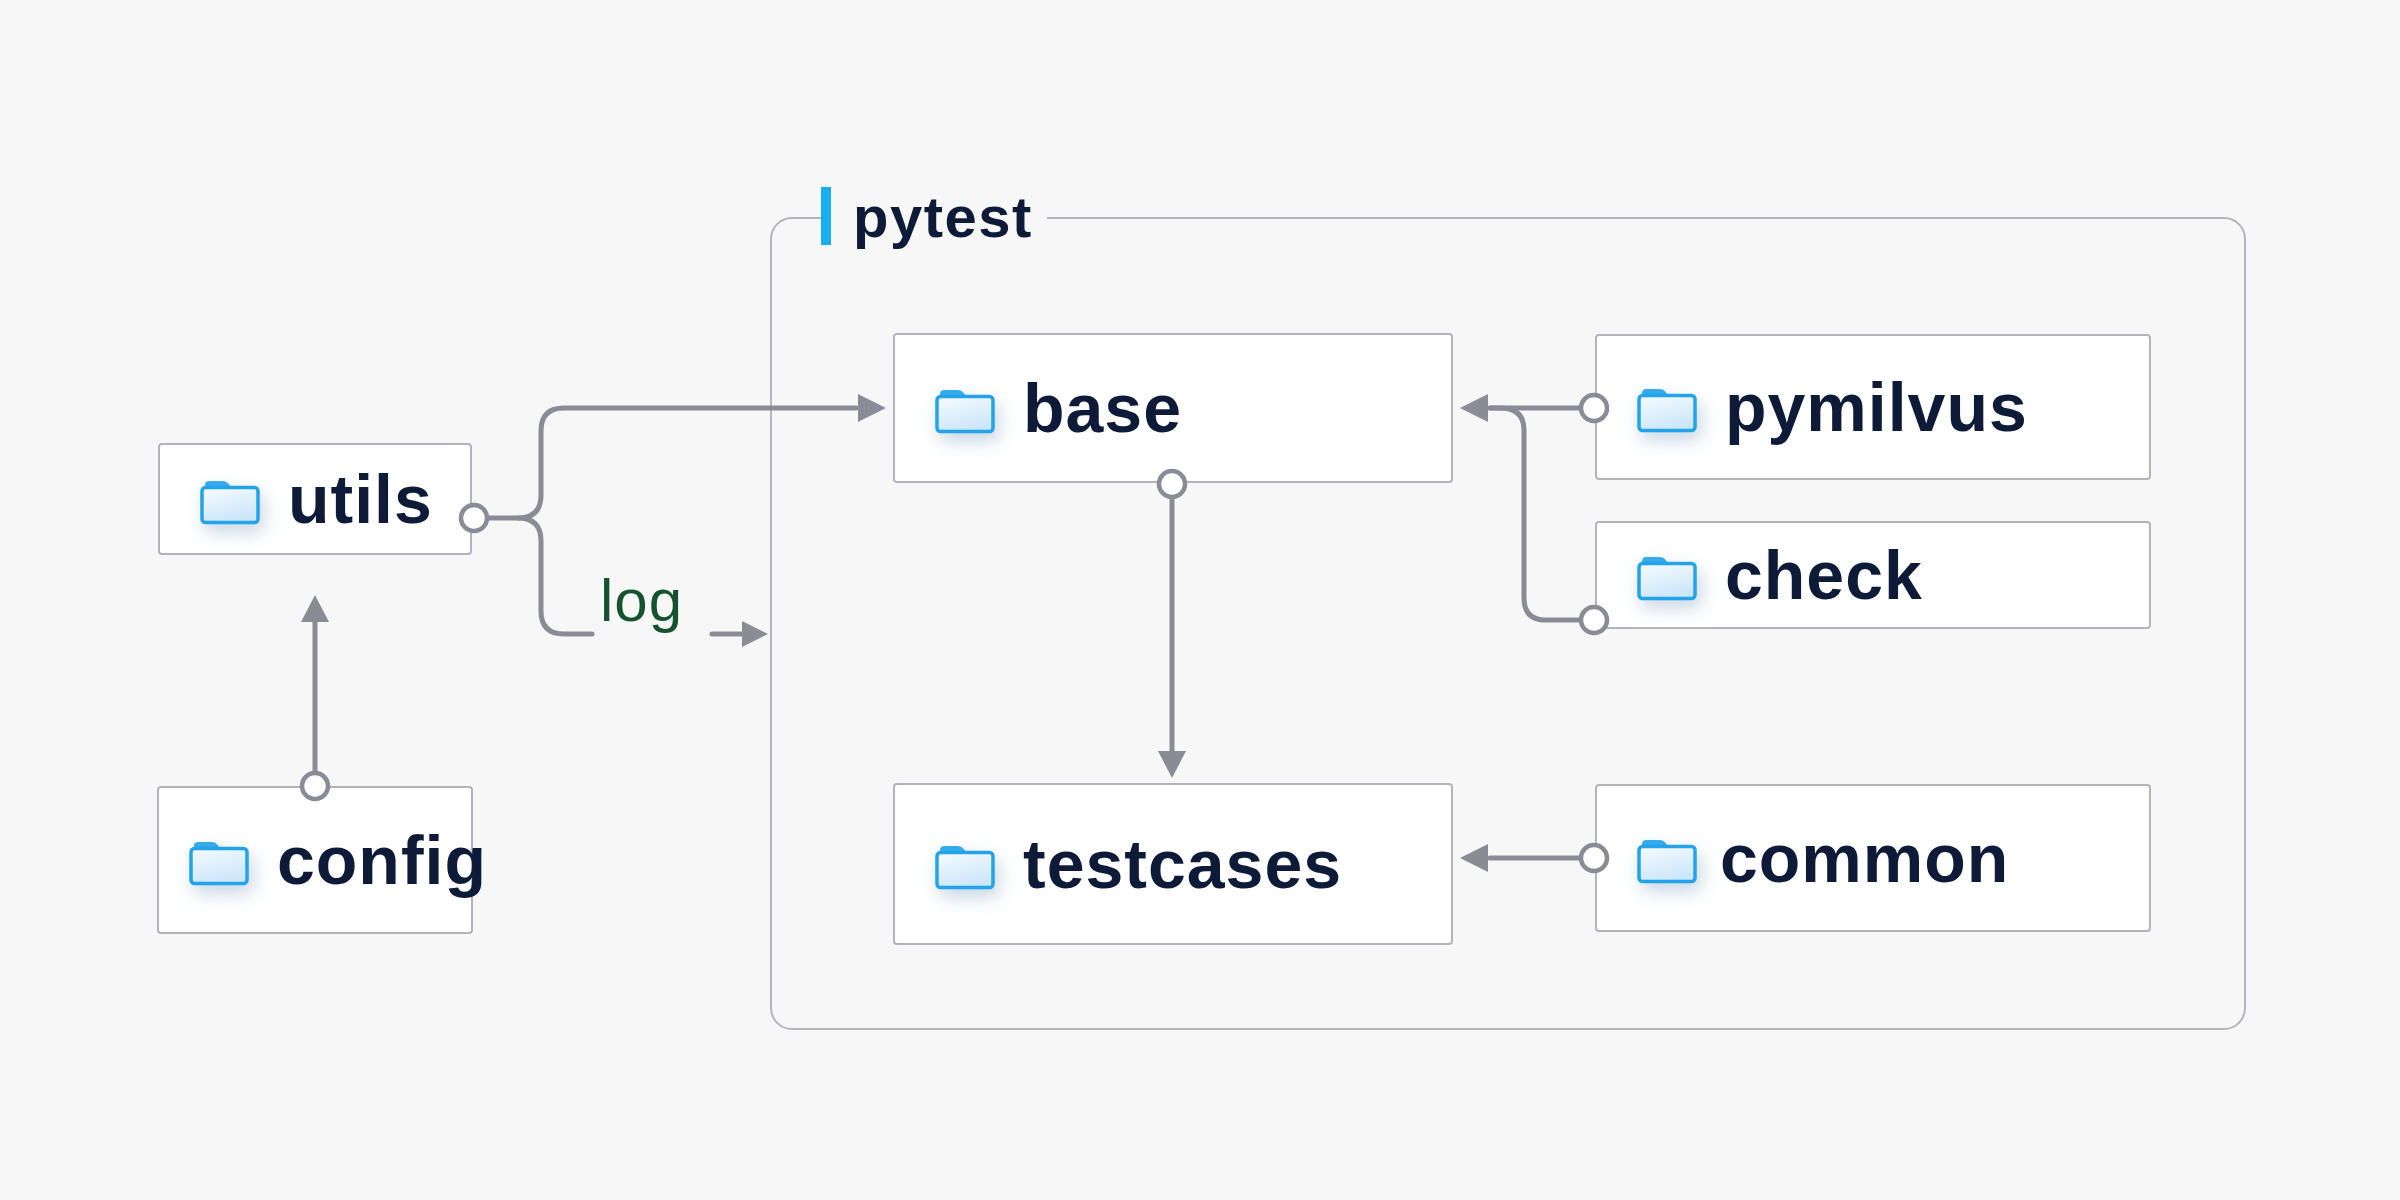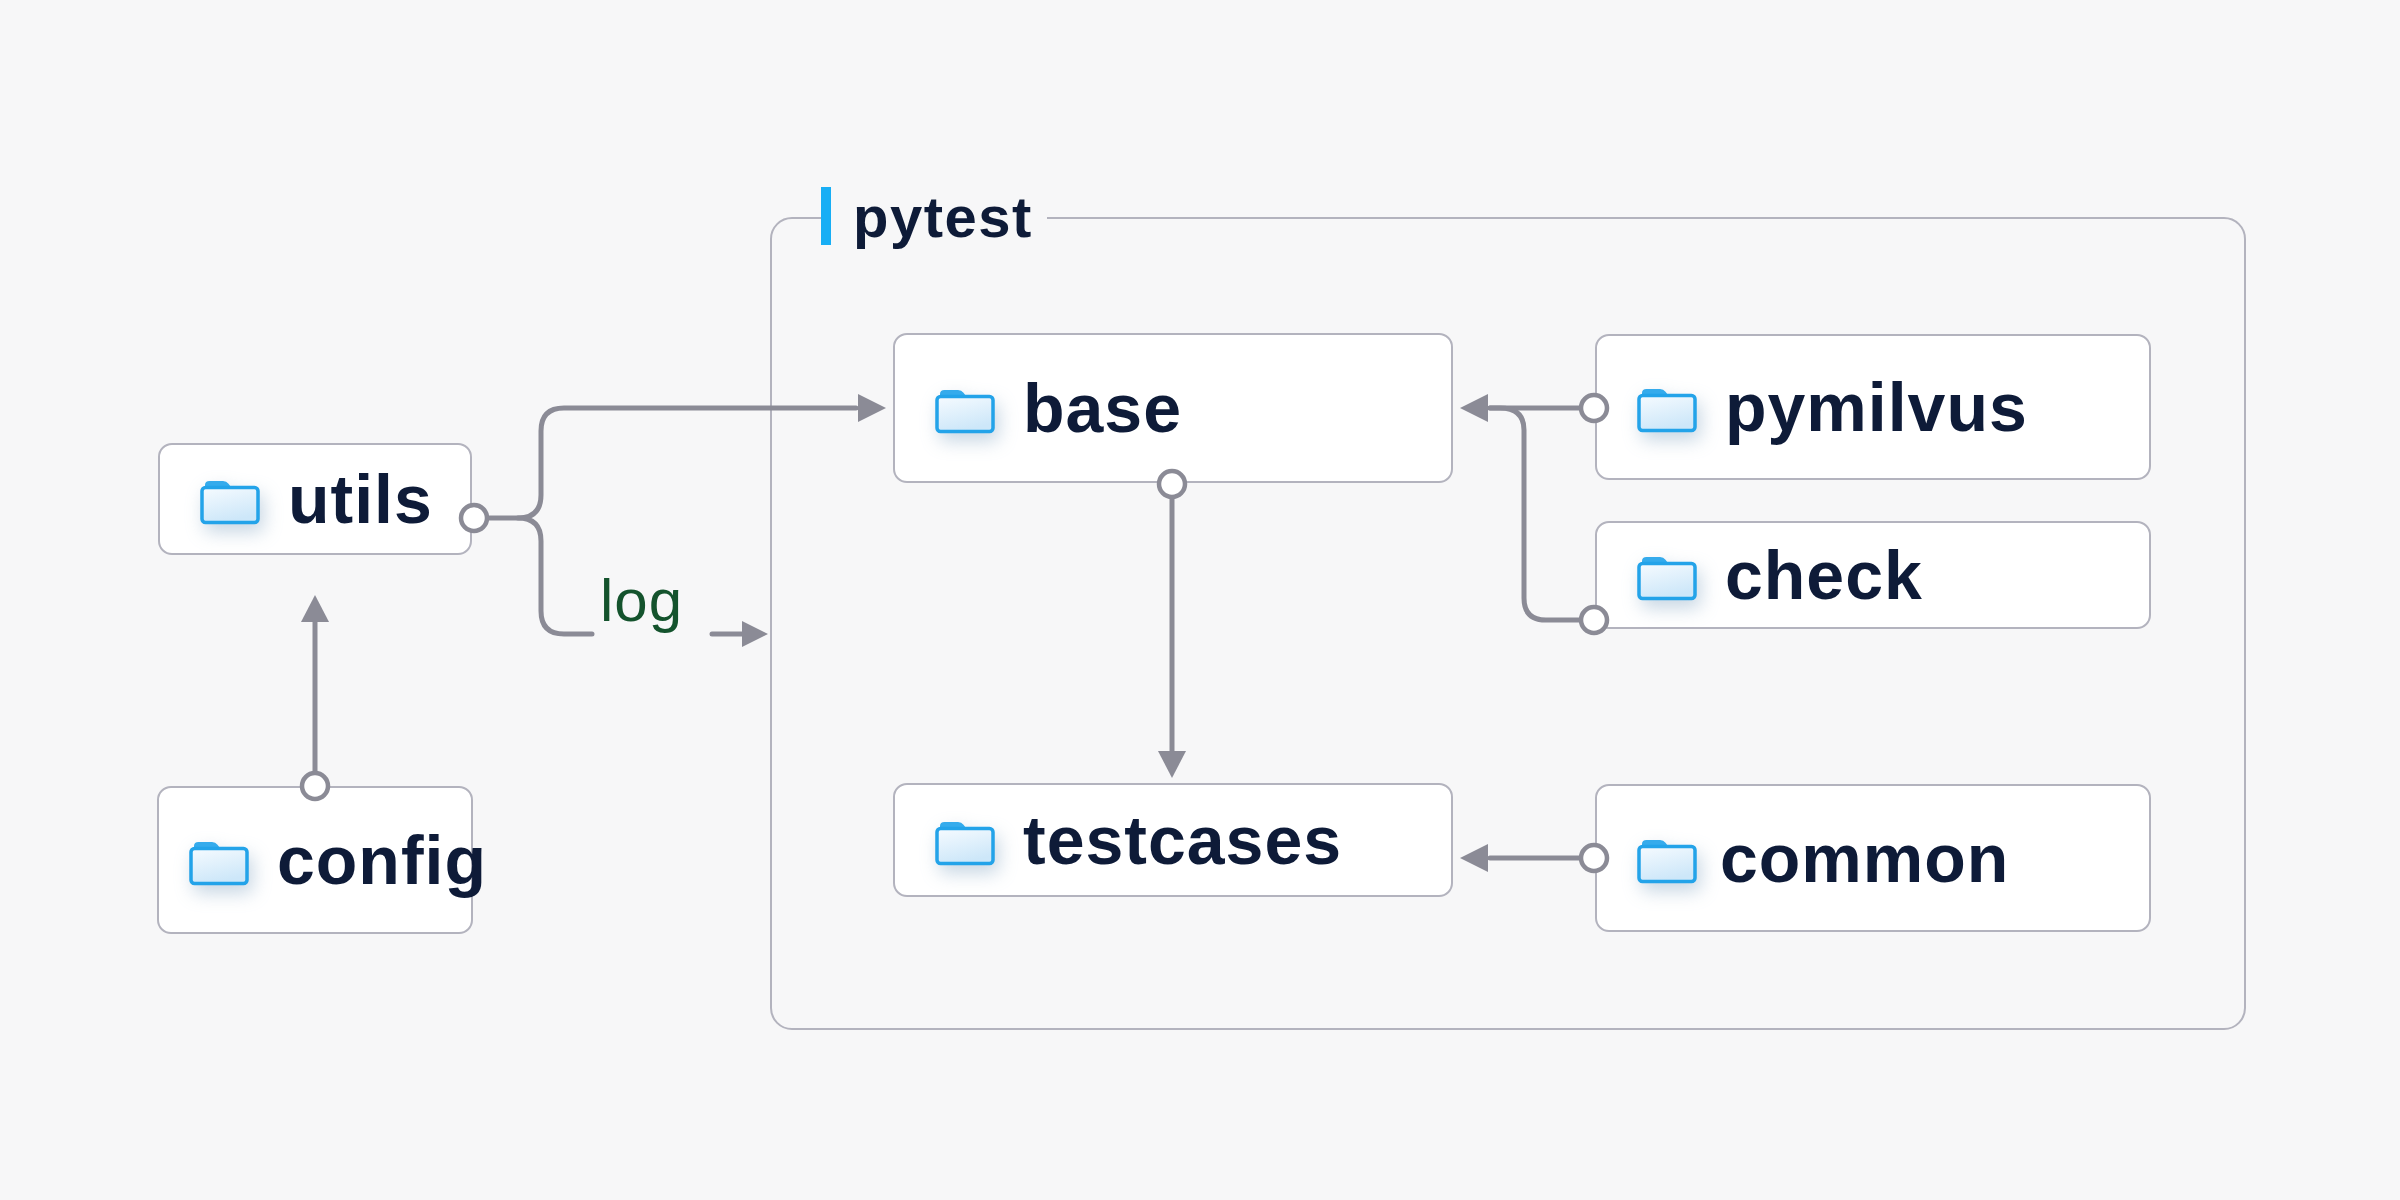--- a/index.html
+++ b/index.html
@@ -40,21 +40,21 @@
     font-size: 58px;
     font-weight: 600;
     letter-spacing: 1.5px;
     color: #0e1b38;
     text-align: center;
   }
   .node {
     position: absolute;
     background: #ffffff;
     border: 2.5px solid #b3b3be;
-    border-radius: 14px;
+    border-radius: 4px;
     box-sizing: border-box;
     display: flex;
     align-items: center;
     gap: 26px;
     padding-left: 38px;
     z-index: 2;
   }
   .node .label {
     font-size: 68px;
     font-weight: 600;
@@ -140,21 +140,21 @@
   </div>
 
   <div class="node" style="left:1595px; top:521px; width:556px; height:108px;">
     <svg class="folder" width="64" height="54" viewBox="0 0 64 54">
       <path d="M7 18 V13 Q7 9 11.5 9 H25 Q28.5 9 30.5 11.8 L34.5 17 Z" fill="#35abec"></path>
       <rect x="4" y="15.5" width="56" height="35" rx="3.5" fill="url(#foldergrad)" stroke="#23a3e9" stroke-width="3.5"></rect>
     </svg>
     <span class="label">check</span>
   </div>
 
-  <div class="node" style="left:893px; top:783px; width:560px; height:114px;text-align:center;">
+  <div class="node" style="left:893px; top:783px; width:560px; height:162px;text-align:center;">
     <svg class="folder" width="64" height="54" viewBox="0 0 64 54">
       <path d="M7 18 V13 Q7 9 11.5 9 H25 Q28.5 9 30.5 11.8 L34.5 17 Z" fill="#35abec"></path>
       <rect x="4" y="15.5" width="56" height="35" rx="3.5" fill="url(#foldergrad)" stroke="#23a3e9" stroke-width="3.5"></rect>
     </svg>
     <span class="label">testcases</span>
   </div>
 
   <div class="node" style="left:1595px; top:784px; width:556px; height:148px;gap:21px;">
     <svg class="folder" width="64" height="54" viewBox="0 0 64 54">
       <path d="M7 18 V13 Q7 9 11.5 9 H25 Q28.5 9 30.5 11.8 L34.5 17 Z" fill="#35abec"></path>

